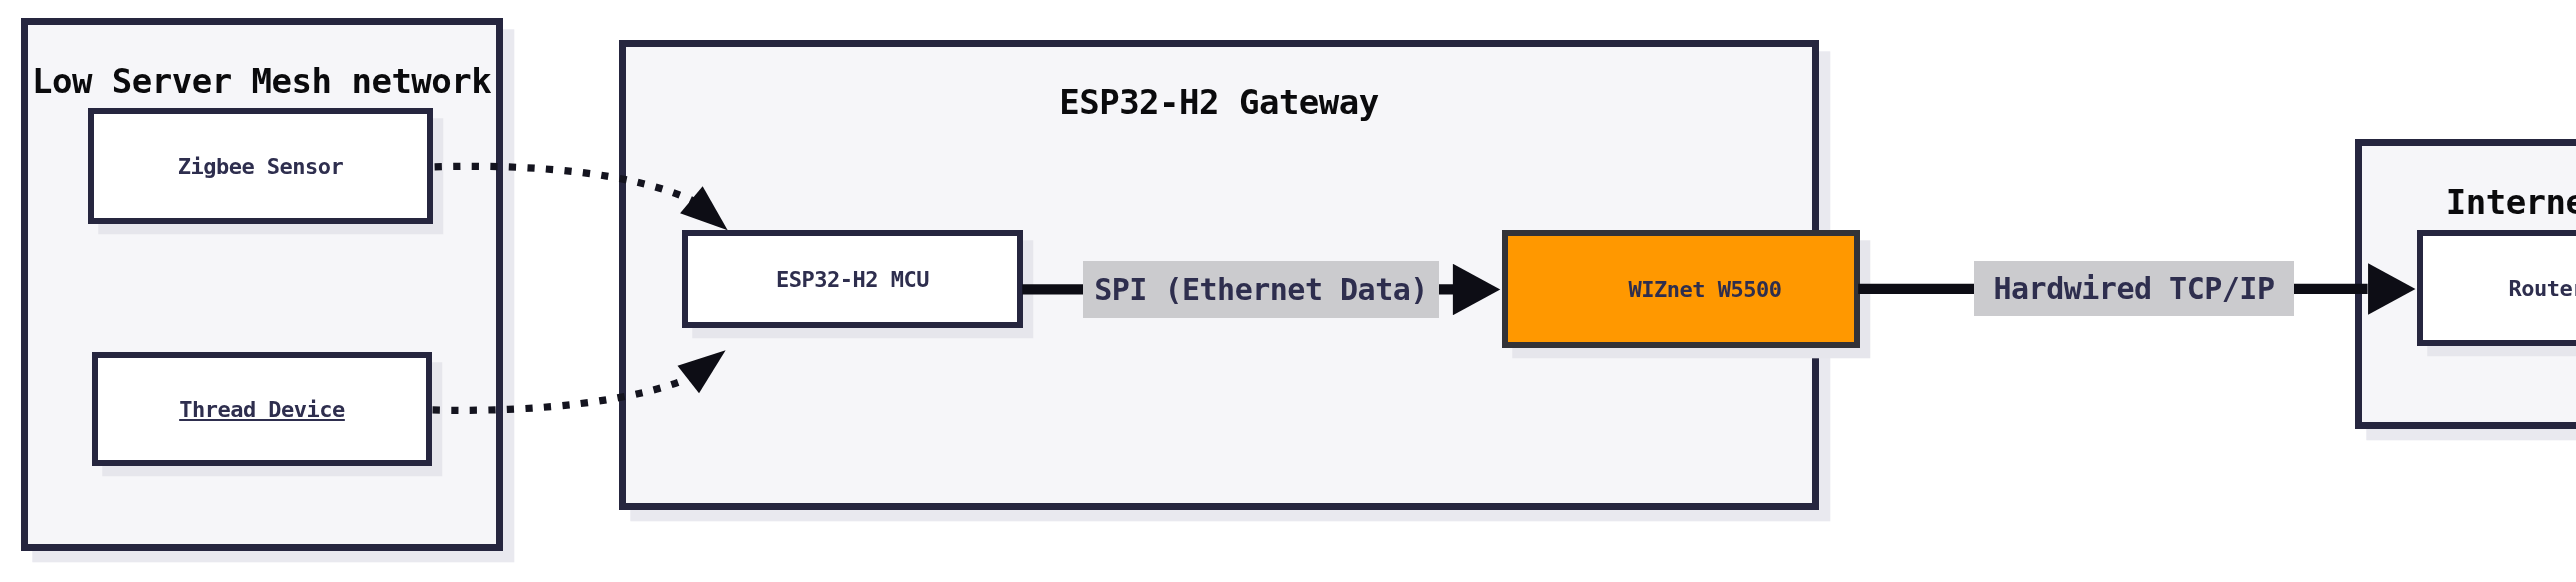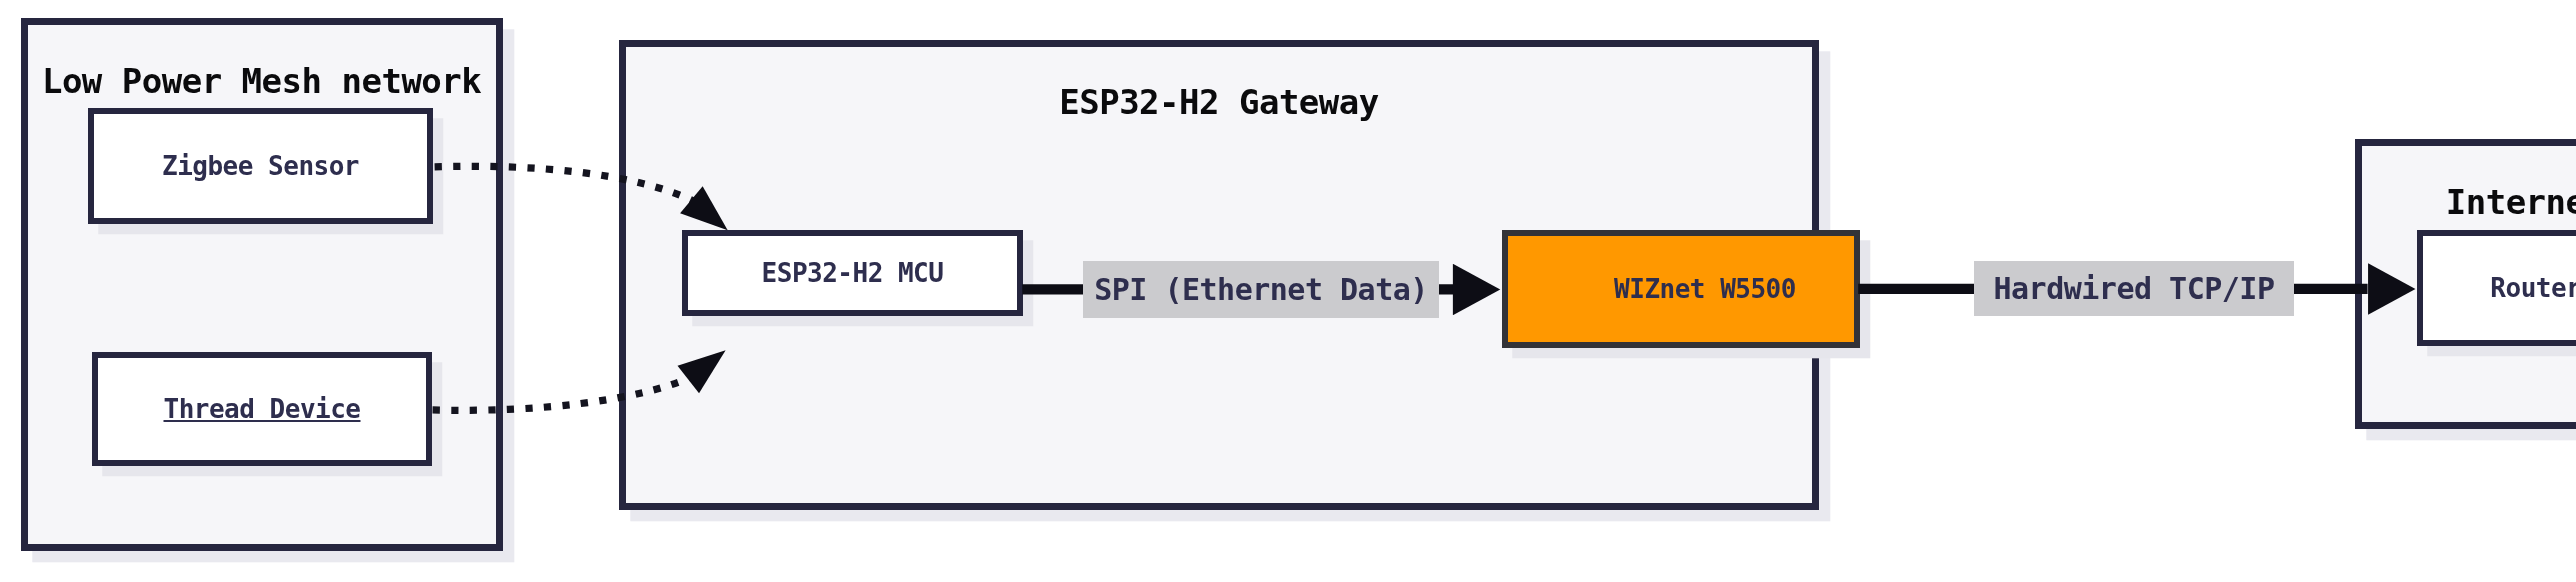--- a/index.html
+++ b/index.html
@@ -46,30 +46,30 @@
   
   .node {
     position: absolute;
     box-sizing: border-box;
     background: #ffffff;
     border: 6.7px solid #26263f;
     box-shadow: 10.3px 10.3px 0 0 #e6e6ec;
     display: flex;
     align-items: center;
     justify-content: center;
-    font-size: 26px;
+    font-size: 22px;
     font-weight: bold;
     letter-spacing: -0.5px;
     color: #2e2e4e;
     white-space: nowrap;
     z-index: 2;
   }
   #node-zigbee-sensor { left: 88px;  top: 108px; width: 345px; height: 116px; }
   #node-thread-device { left: 92px;  top: 352px; width: 340px; height: 114px; text-decoration: underline; }
-  #node-esp32-mcu     { left: 682px; top: 230px; width: 341px; height: 86px; }
+  #node-esp32-mcu     { left: 682px; top: 230px; width: 341px; height: 98px; }
   #node-wiznet-w5500  { left: 1502px; top: 230px; width: 358px; height: 118px;
                         background: #FF9800; border-color: #333338; padding-left: 48px; }
   #node-router-server { left: 2417px; top: 230px; width: 374px; height: 116px; }
 
   
   #edges-overlay {
     position: absolute;
     left: 0; top: 0;
     width: 2864px;
     height: 582px;
@@ -106,21 +106,21 @@
   }
   #edge-label-spi { left: 1083px; top: 261px; width: 356px; height: 57px; }
   #edge-label-tcp { left: 1974px; top: 261px; width: 320px; height: 55px; }
 </style>
 </head>
 <body>
 
 <div class="stage">
 
   <section class="container" id="container-mesh">
-    <h2 class="container-title">Low Power Mesh network</h2>
+    <h2 class="container-title">Low Server Mesh network</h2>
   </section>
 
   <section class="container" id="container-gateway">
     <h2 class="container-title">ESP32-H2 Gateway</h2>
   </section>
 
   <section class="container" id="container-cloud">
     <h2 class="container-title">Internet / Cloud</h2>
   </section>
 

